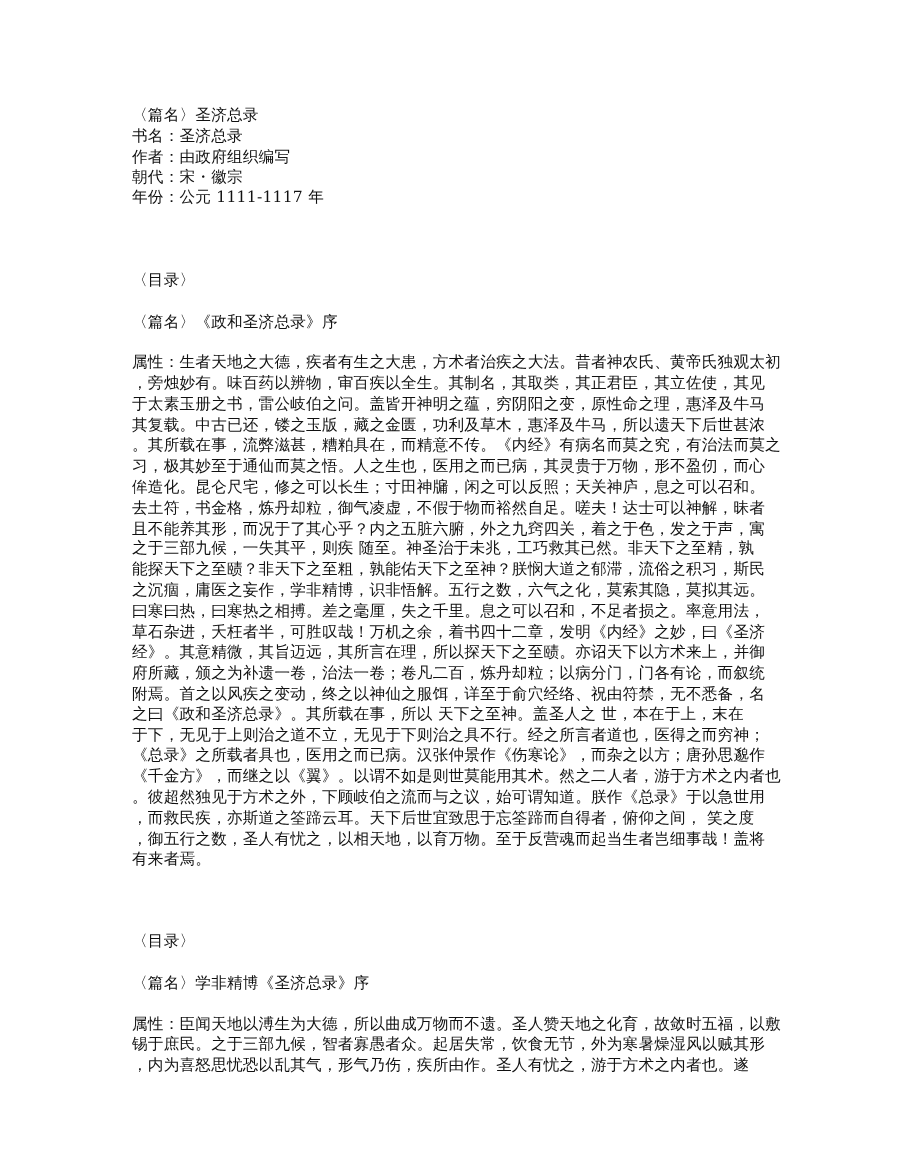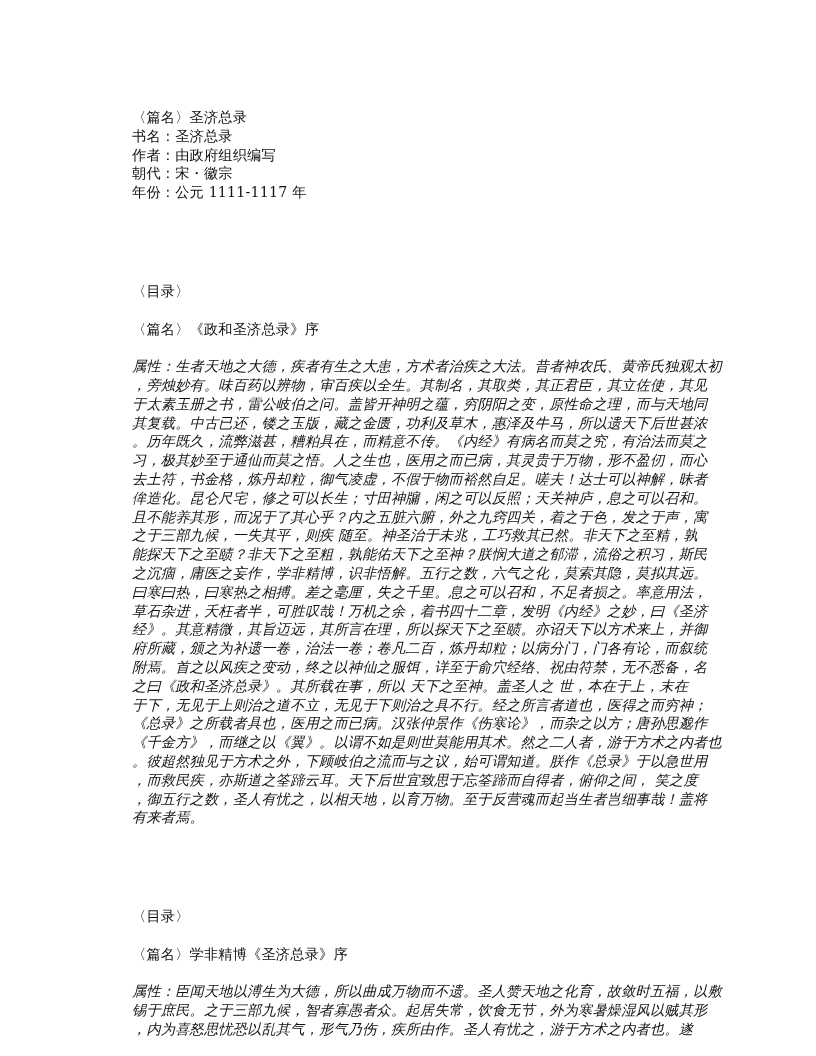--- a/index.html
+++ b/index.html
@@ -21,24 +21,24 @@
       top: 96px;
       width: 580px;
     }
     .line {
       font-size: 14.2px;
       line-height: 18.8px;
       height: 18.8px;
       white-space: nowrap;
       letter-spacing: 0.2px;
     }
-    .block { margin: 12px; }
+    .block { margin: 0; }
     .gap-lg { height: 56px; }
     .gap-sm { height: 18.8px; }
-    .para .line { white-space: nowrap; font-style: italic; }
+    .para .line { white-space: nowrap; }
   </style>
 </head>
 <body>
 
 <div class="page">
 
   <div class="block">
     <div class="line">〈篇名〉圣济总录</div>
     <div class="line">书名：圣济总录</div>
     <div class="line">作者：由政府组织编写</div>
@@ -49,26 +49,26 @@
   <div class="gap-lg"></div>
 
   <div class="block">
     <div class="line">〈目录〉</div>
     <div class="gap-sm"></div>
     <div class="line">〈篇名〉《政和圣济总录》序</div>
     <div class="gap-sm"></div>
     <div class="para">
       <div class="line">属性：生者天地之大德，疾者有生之大患，方术者治疾之大法。昔者神农氏、黄帝氏独观太初</div>
       <div class="line">，旁烛妙有。味百药以辨物，审百疾以全生。其制名，其取类，其正君臣，其立佐使，其见</div>
-      <div class="line">于太素玉册之书，雷公岐伯之问。盖皆开神明之蕴，穷阴阳之变，原性命之理，而与天地同</div>
+      <div class="line">于太素玉册之书，雷公岐伯之问。盖皆开神明之蕴，穷阴阳之变，原性命之理，惠泽及牛马</div>
       <div class="line">其复载。中古已还，镂之玉版，藏之金匮，功利及草木，惠泽及牛马，所以遗天下后世甚浓</div>
-      <div class="line">。历年既久，流弊滋甚，糟粕具在，而精意不传。《内经》有病名而莫之究，有治法而莫之</div>
+      <div class="line">。其所载在事，流弊滋甚，糟粕具在，而精意不传。《内经》有病名而莫之究，有治法而莫之</div>
       <div class="line">习，极其妙至于通仙而莫之悟。人之生也，医用之而已病，其灵贵于万物，形不盈仞，而心</div>
+      <div class="line">侔造化。昆仑尺宅，修之可以长生；寸田神牖，闲之可以反照；天关神庐，息之可以召和。</div>
       <div class="line">去土符，书金格，炼丹却粒，御气凌虚，不假于物而裕然自足。嗟夫！达士可以神解，昧者</div>
-      <div class="line">侔造化。昆仑尺宅，修之可以长生；寸田神牖，闲之可以反照；天关神庐，息之可以召和。</div>
       <div class="line">且不能养其形，而况于了其心乎？内之五脏六腑，外之九窍四关，着之于色，发之于声，寓</div>
       <div class="line">之于三部九候，一失其平，则疾 随至。神圣治于未兆，工巧救其已然。非天下之至精，孰</div>
       <div class="line">能探天下之至赜？非天下之至粗，孰能佑天下之至神？朕悯大道之郁滞，流俗之积习，斯民</div>
       <div class="line">之沉痼，庸医之妄作，学非精博，识非悟解。五行之数，六气之化，莫索其隐，莫拟其远。</div>
       <div class="line">曰寒曰热，曰寒热之相搏。差之毫厘，失之千里。息之可以召和，不足者损之。率意用法，</div>
       <div class="line">草石杂进，夭枉者半，可胜叹哉！万机之余，着书四十二章，发明《内经》之妙，曰《圣济</div>
       <div class="line">经》。其意精微，其旨迈远，其所言在理，所以探天下之至赜。亦诏天下以方术来上，并御</div>
       <div class="line">府所藏，颁之为补遗一卷，治法一卷；卷凡二百，炼丹却粒；以病分门，门各有论，而叙统</div>
       <div class="line">附焉。首之以风疾之变动，终之以神仙之服饵，详至于俞穴经络、祝由符禁，无不悉备，名</div>
       <div class="line">之曰《政和圣济总录》。其所载在事，所以 天下之至神。盖圣人之 世，本在于上，末在</div>

